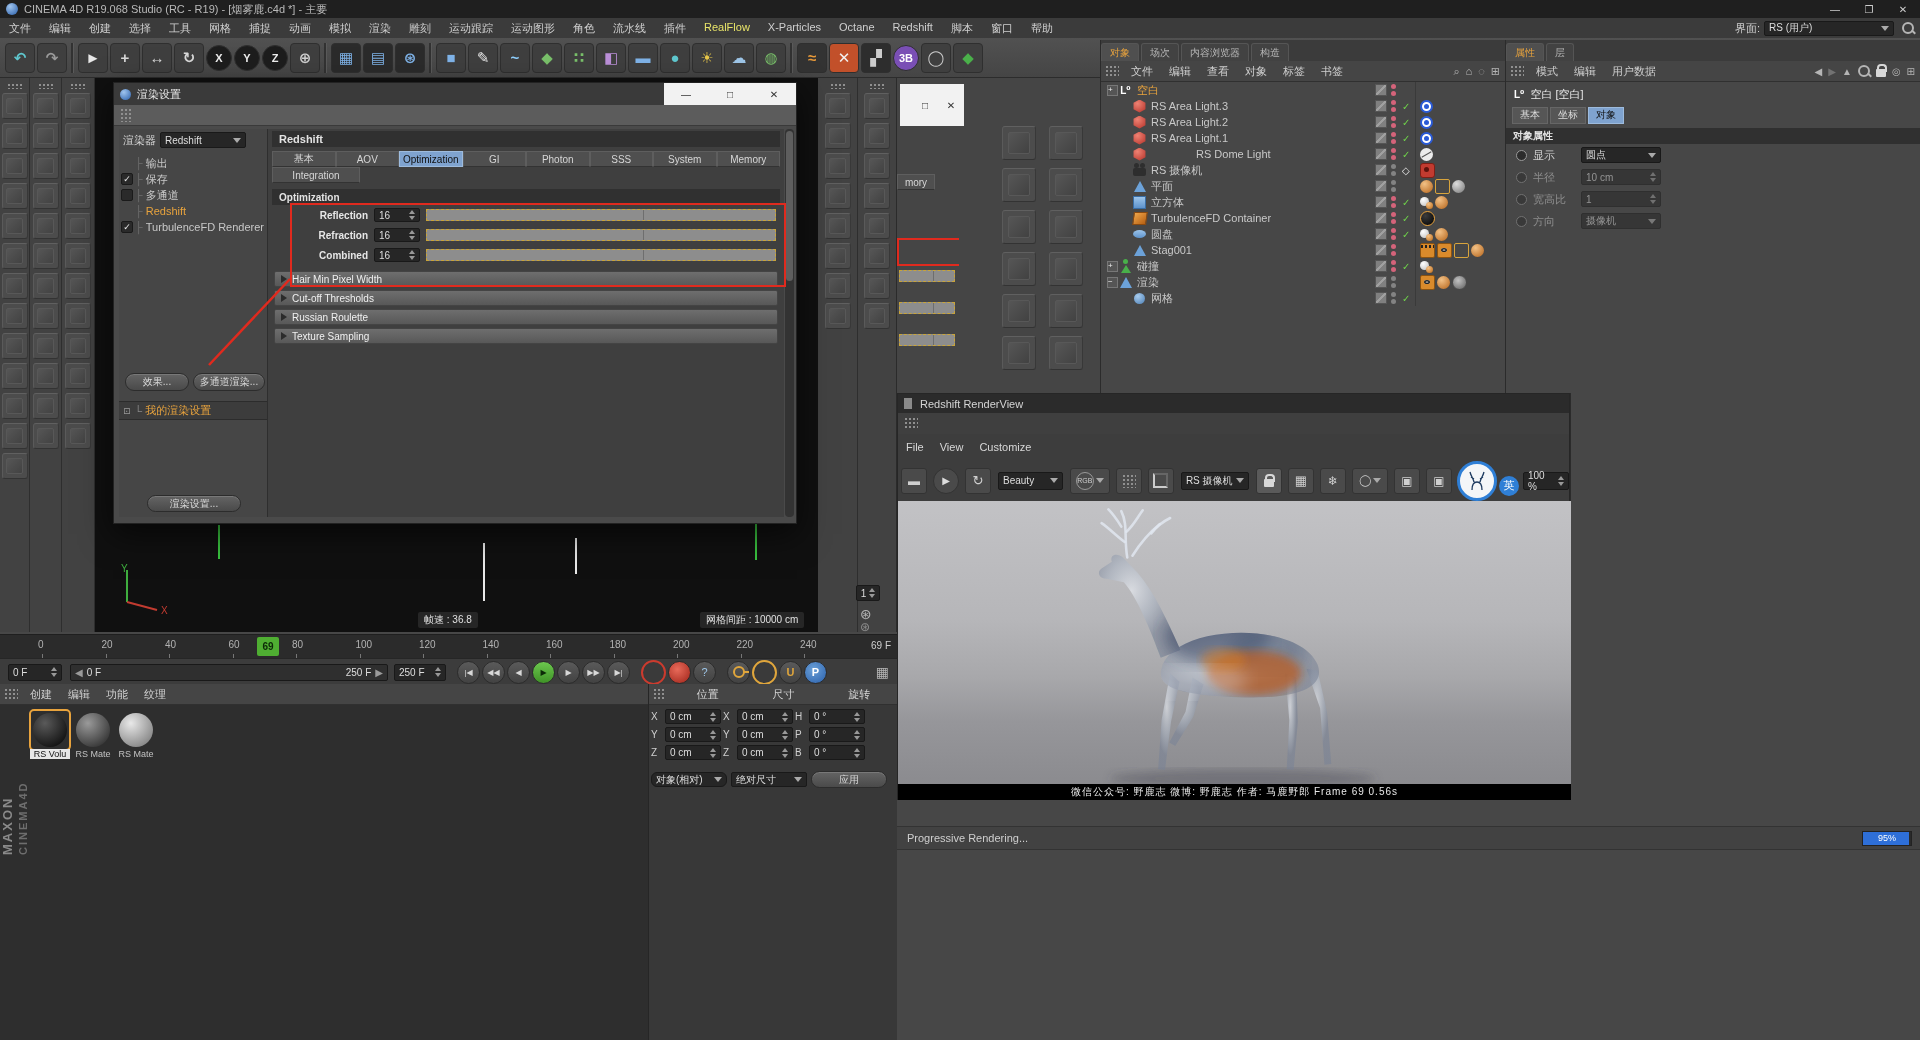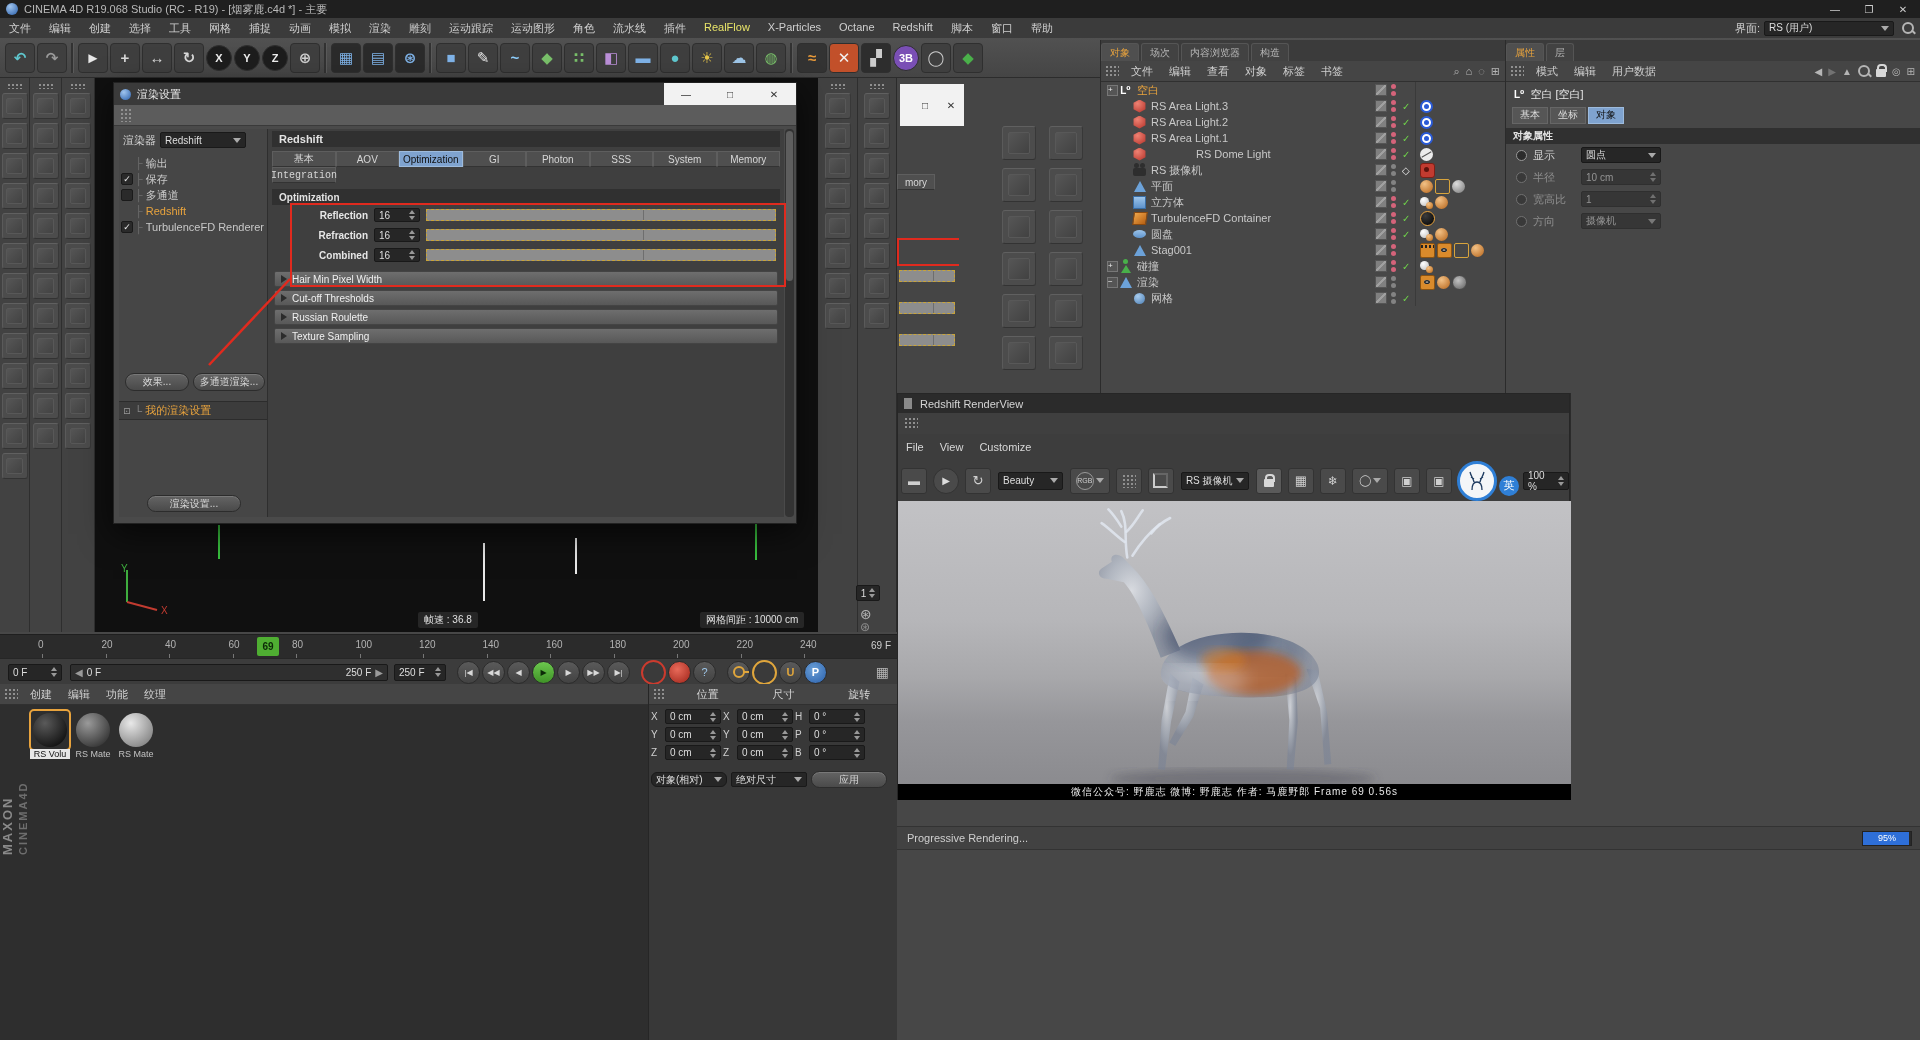--- a/index.html
+++ b/index.html
@@ -772,21 +772,21 @@
           <div class="dtab" style="flex: 1 1 0%;">基本</div>
           <div class="dtab" style="flex: 1 1 0%;">AOV</div>
           <div class="dtab active" style="flex: 1 1 0%;">Optimization</div>
           <div class="dtab" style="flex: 1 1 0%;">GI</div>
           <div class="dtab" style="flex: 1 1 0%;">Photon</div>
           <div class="dtab" style="flex: 1 1 0%;">SSS</div>
           <div class="dtab" style="flex: 1 1 0%;">System</div>
           <div class="dtab" style="flex: 1 1 0%;">Memory</div>
         </div>
       <div id="dlg-tabs2" style="display:flex;margin:0 4px;">
-          <div class="dtab" style="width: 64px; font-family: Liberation Mono, monospace;">Integration</div>
+          <div class="dtab" style="width: 88px;">Integration</div>
         </div>
       <div class="secbar" style="height:16px;margin:6px 4px 0 4px;">Optimization</div>
       <div id="opt-rows" style="position:relative;height:60px;">
           <div class="optrow" style="left: 14px; top: 2px; width: 494px;">
             <div class="lbl">Reflection</div>
             <div class="chip" style="width: 46px; height: 14px;">16<span class="spin">
                 <b class="u"></b>
                 <b class="d"></b>
               </span></div>
             <div class="slider" style="flex: 1 1 0%; margin-left: 6px;"></div>

